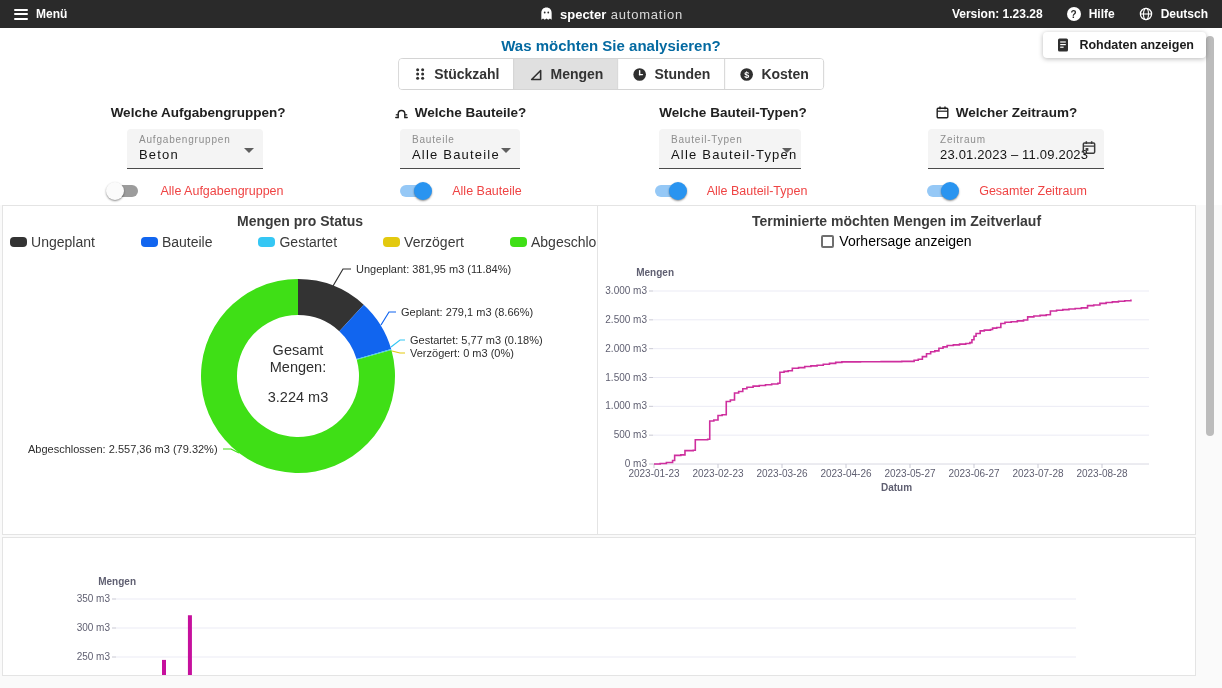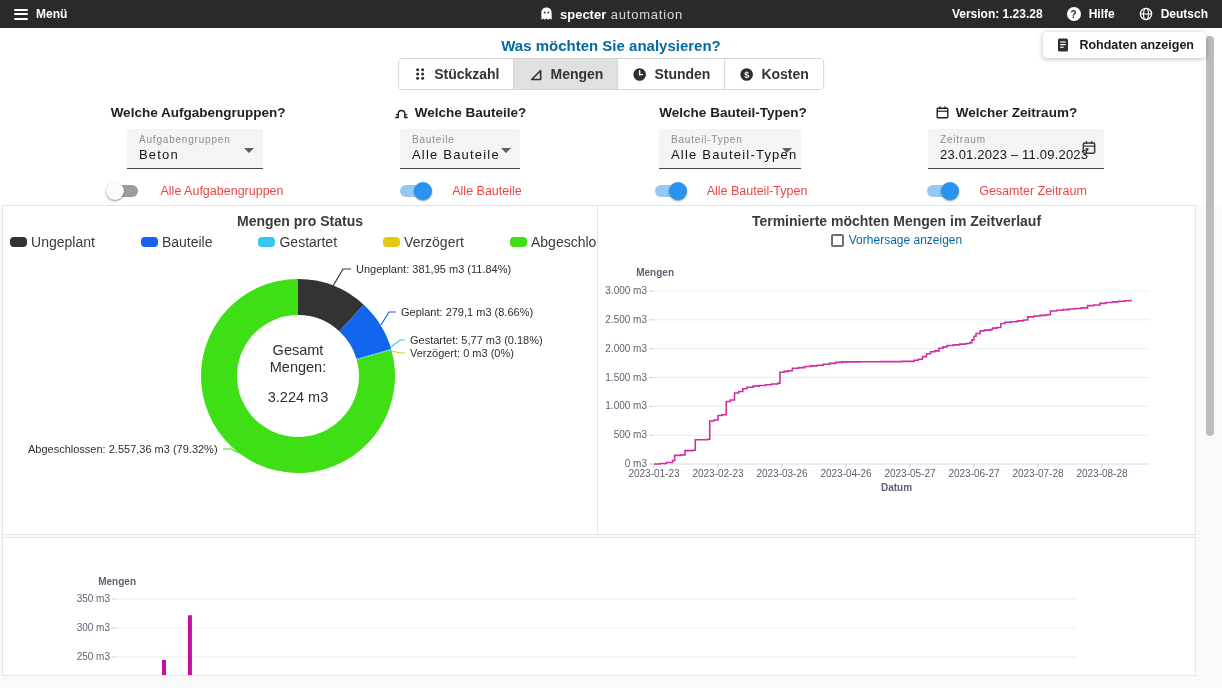--- a/index.html
+++ b/index.html
@@ -72,21 +72,21 @@
     font-size:14px; font-weight:700; color:#3b3b3b; }
   .legend { position:absolute; left:0; top:28px; width:100%; display:flex; justify-content:center;
     align-items:center; gap:10px; }
   .legend-item { display:flex; align-items:center; gap:4px; font-size:14px; color:#3a3a3a;padding-left:36px; }
   .legend-item .sw { width:17px; height:10px; border-radius:4px; display:inline-block; }
   .donut-label { position:absolute; font-size:11px; color:#2e2e2e; white-space:nowrap; }
   .donut-center { position:absolute; left:235px; top:136px; width:120px; text-align:center;
     font-size:14.5px; color:#2f2f2f; line-height:17px; }
   .donut-center .total { margin-top:13px; }
   .cbx-row { position:absolute; left:0; top:27px; width:100%; display:flex; justify-content:center;
-    align-items:center; gap:5px; font-size:12px; color:#0369a1; cursor:pointer; }
+    align-items:center; gap:5px; font-size:14px; color:#000000; cursor:pointer; }
   .cb { width:13px; height:13px; border:2px solid #6f6f6f; border-radius:2px; background:#fff; flex:none; }
   .axis-title { position:absolute; font-size:10px; font-weight:600; color:#5f5f71; }
   svg text { font-family:"Liberation Sans","DejaVu Sans",sans-serif; }
   .chart-svg { position:absolute; left:0; top:0; }
 
   
   .scroll-thumb { position:absolute; left:1206px; top:36px; width:8px; height:400px;
     background:#bcbcbc; border-radius:4px; }
 </style>
 </head>

